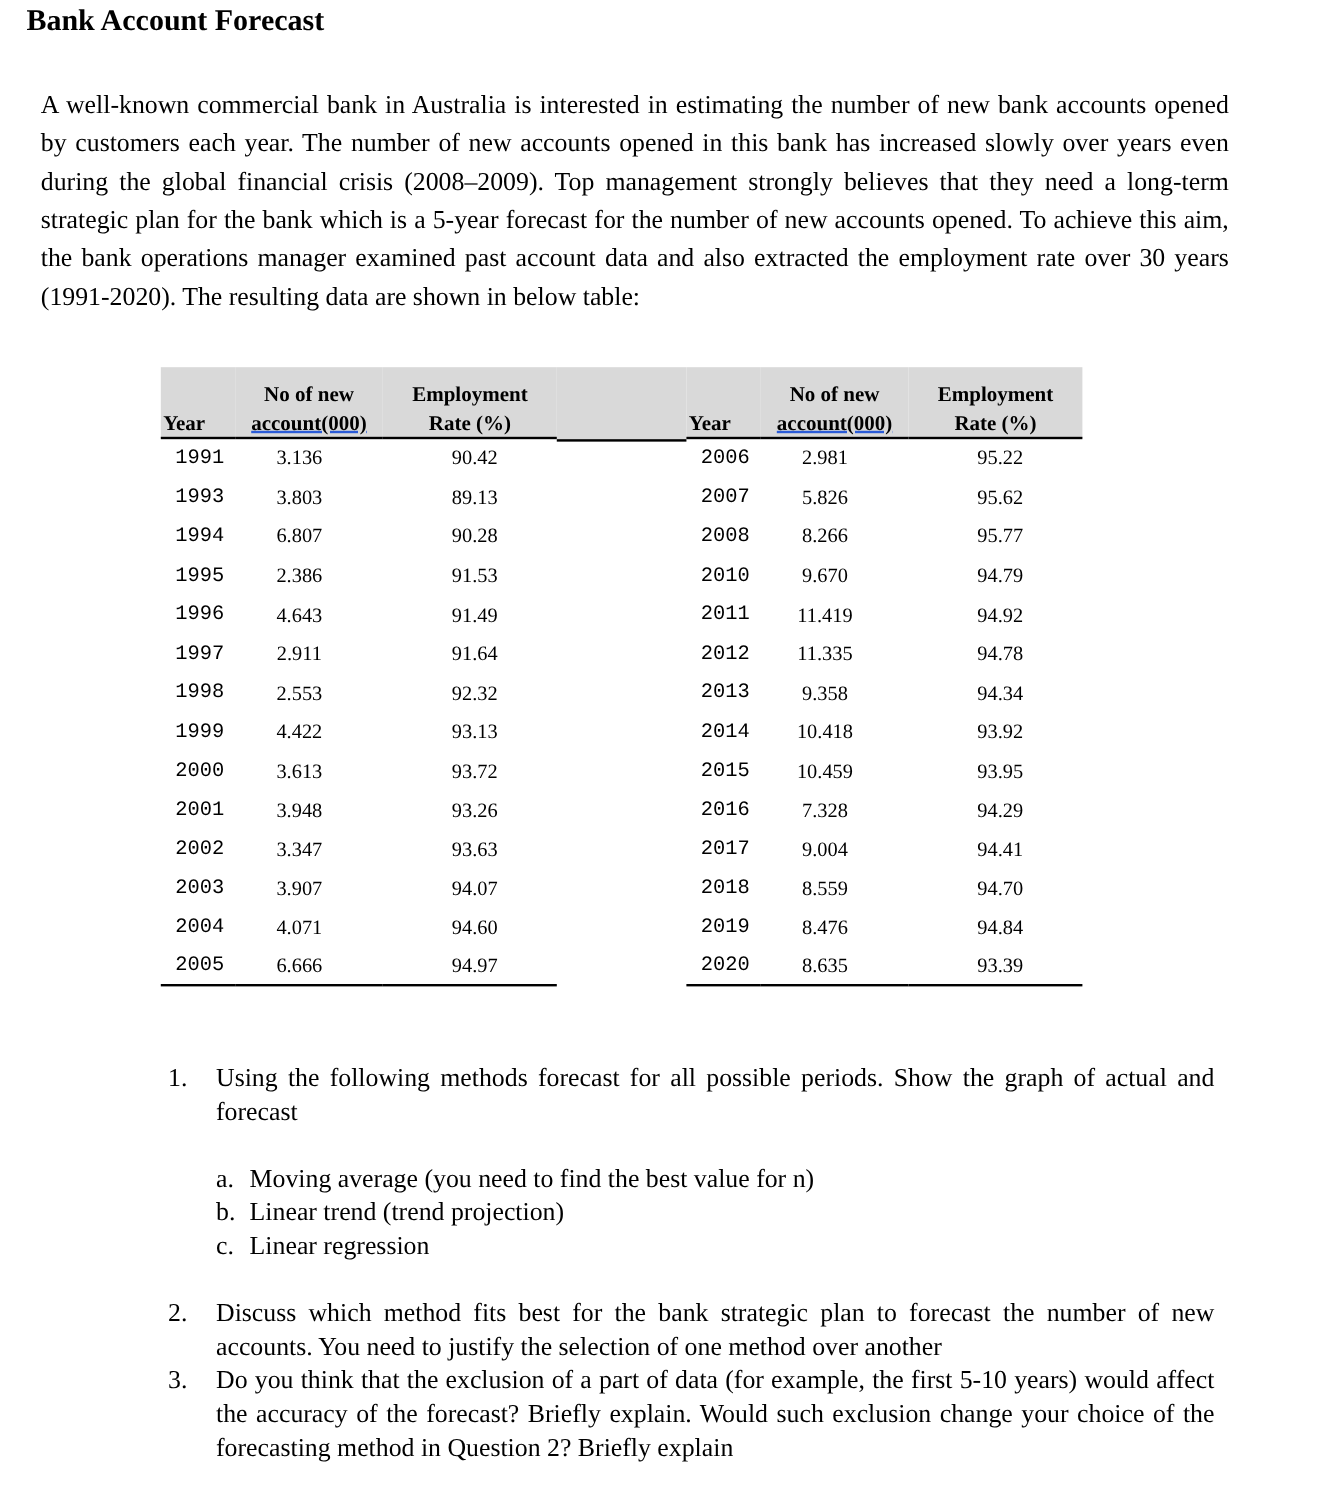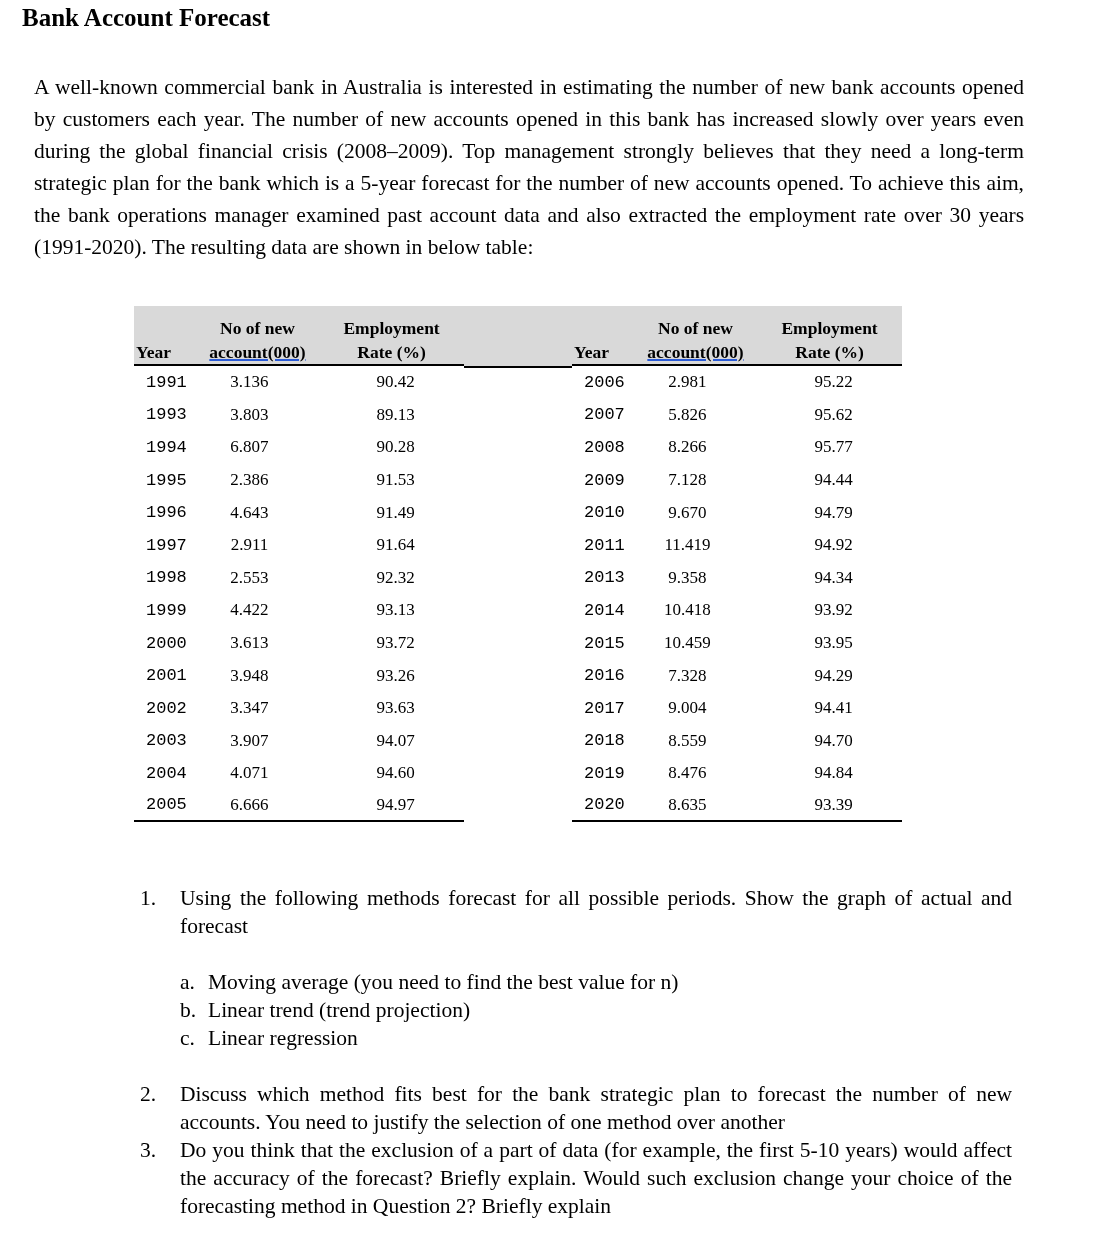--- a/index.html
+++ b/index.html
@@ -162,33 +162,33 @@
           <td class="year">2007</td>
           <td class="acc">5.826</td>
           <td class="emp">95.62</td>
         </tr>
         <tr>
           <td class="year">2008</td>
           <td class="acc">8.266</td>
           <td class="emp">95.77</td>
         </tr>
         <tr>
-          <td class="year">2009</td>
-          <td class="acc">7.128</td>
-          <td class="emp">94.44</td>
-        </tr>
-        <tr>
           <td class="year">2010</td>
           <td class="acc">9.670</td>
           <td class="emp">94.79</td>
         </tr>
         <tr>
           <td class="year">2011</td>
           <td class="acc">11.419</td>
           <td class="emp">94.92</td>
+        </tr>
+        <tr>
+          <td class="year">2012</td>
+          <td class="acc">11.335</td>
+          <td class="emp">94.78</td>
         </tr>
         <tr>
           <td class="year">2013</td>
           <td class="acc">9.358</td>
           <td class="emp">94.34</td>
         </tr>
         <tr>
           <td class="year">2014</td>
           <td class="acc">10.418</td>
           <td class="emp">93.92</td>

